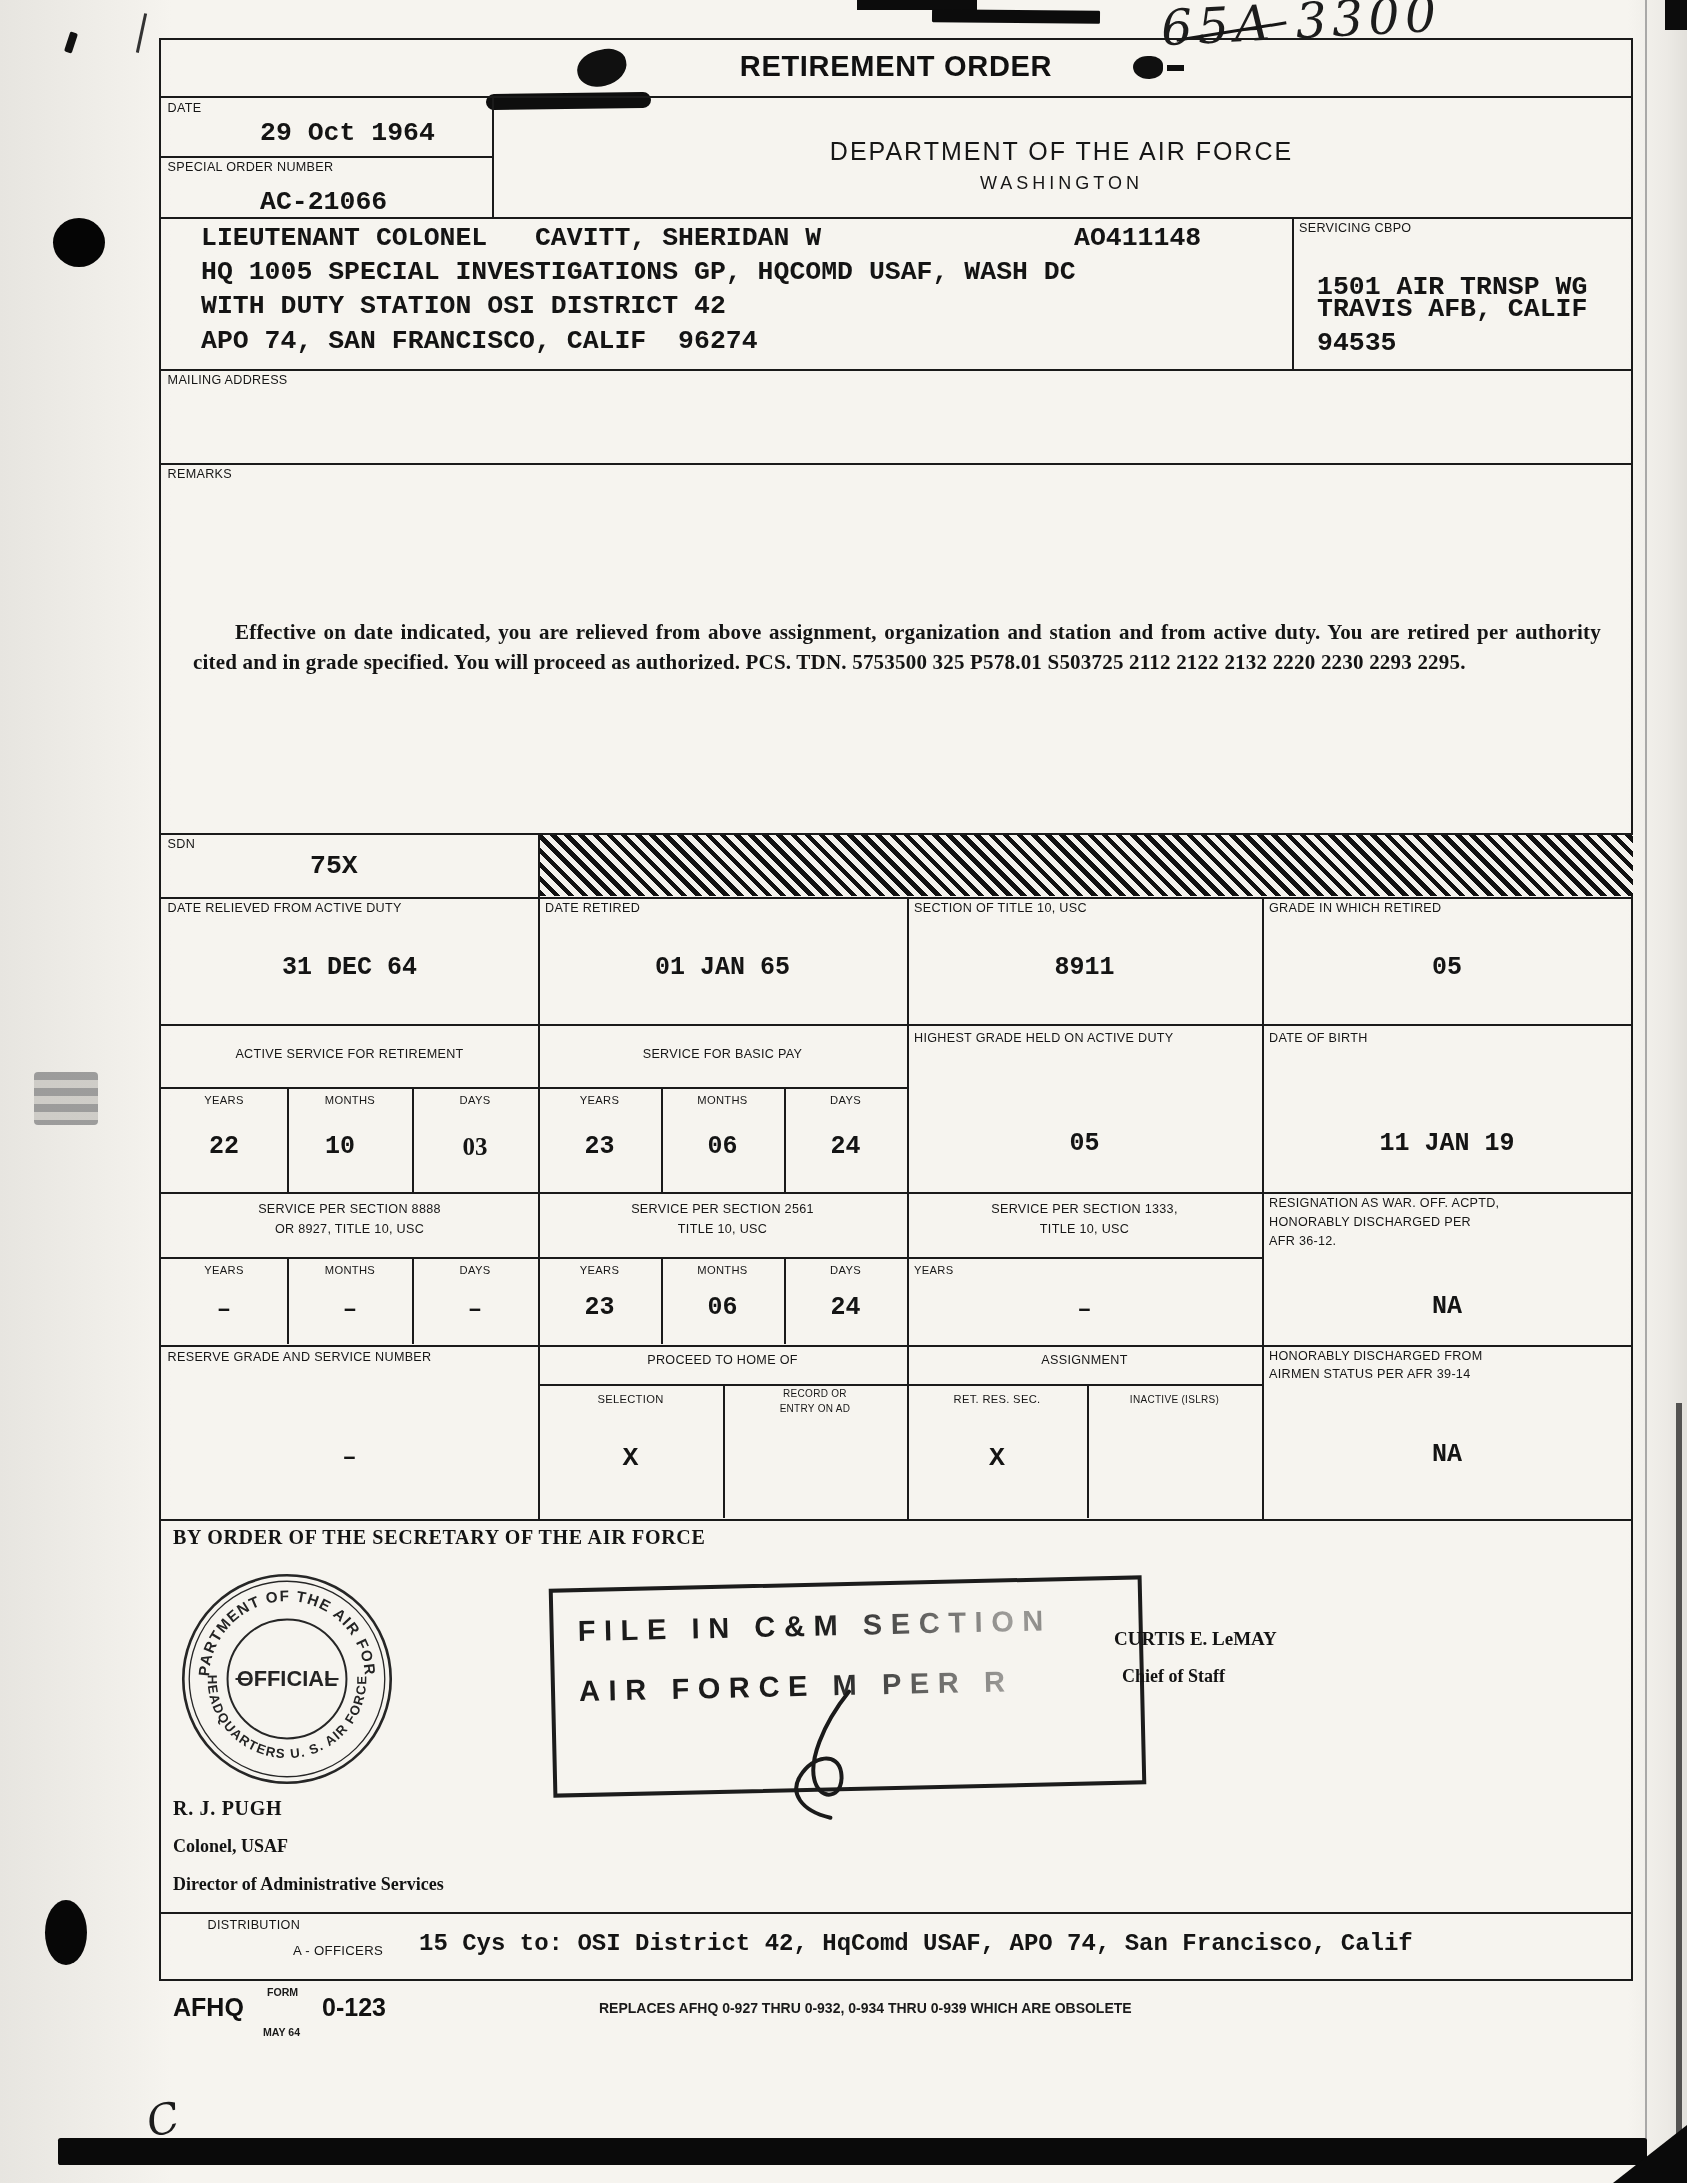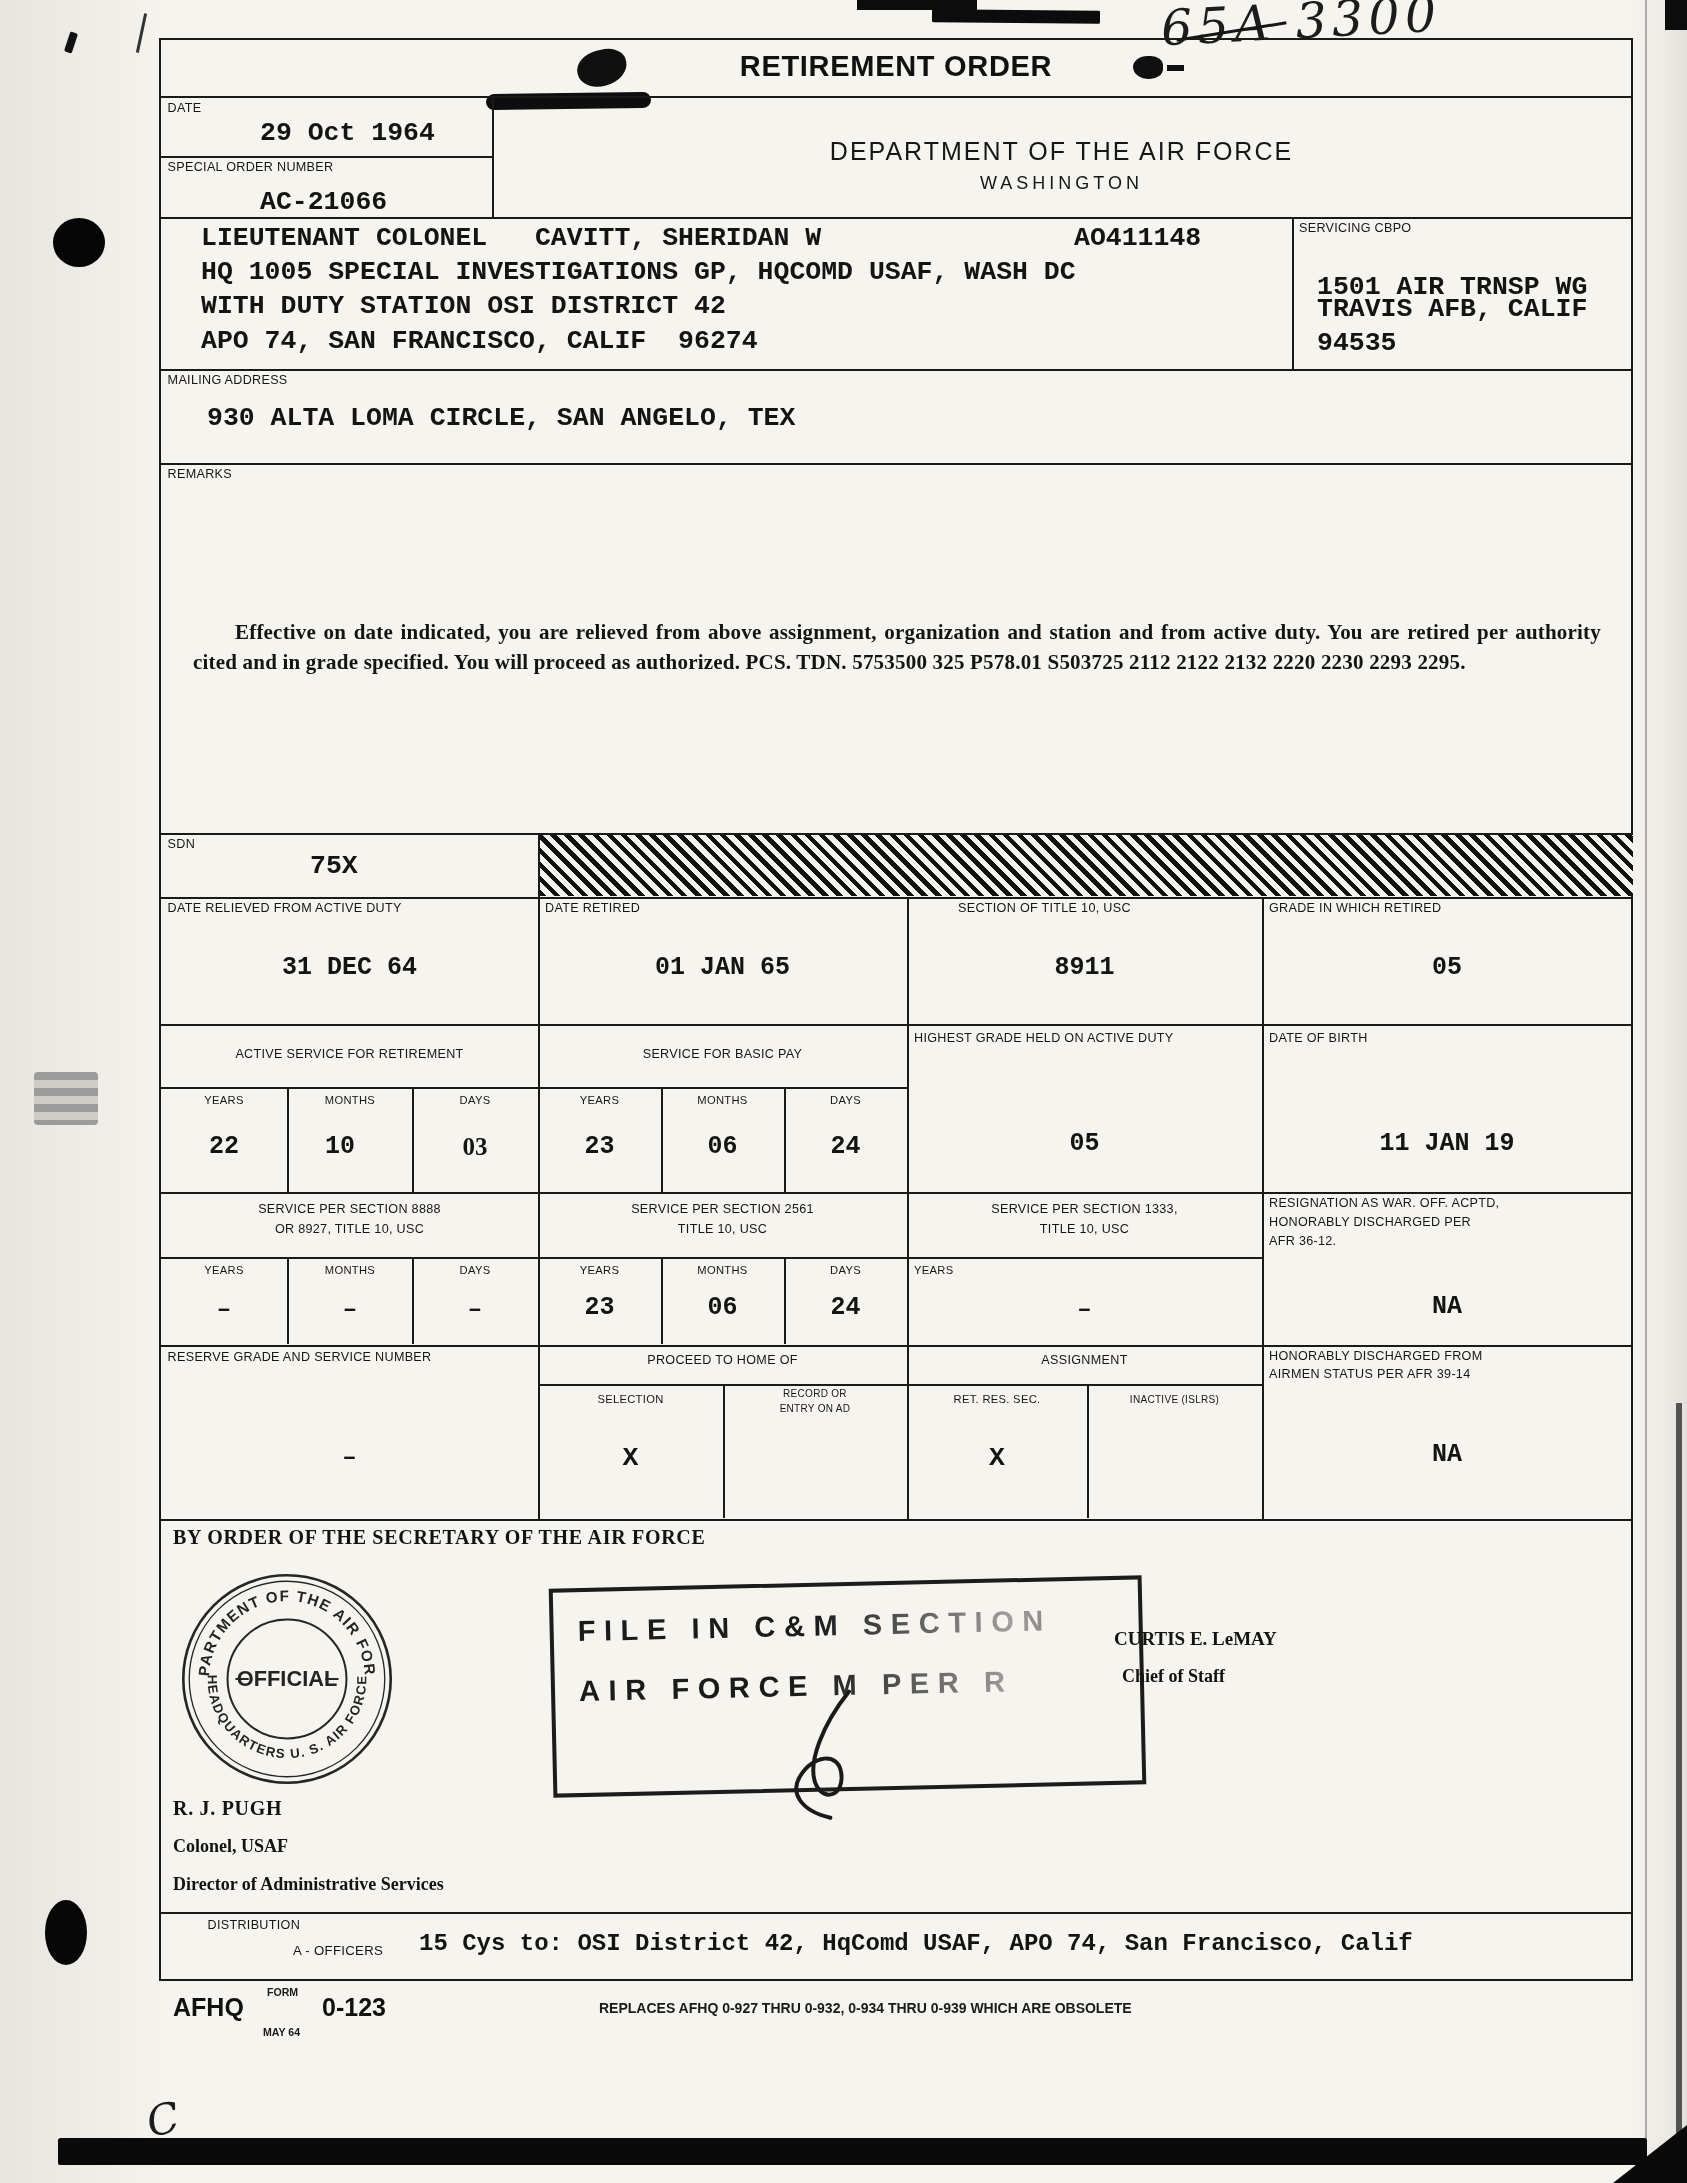--- a/index.html
+++ b/index.html
@@ -121,34 +121,33 @@
   <div class="typed" style="left:40px;top:217px;">HQ 1005 SPECIAL INVESTIGATIONS GP, HQCOMD USAF, WASH DC</div>
   <div class="typed" style="left:40px;top:251px;">WITH DUTY STATION OSI DISTRICT 42</div>
   <div class="typed" style="left:40px;top:286px;">APO 74, SAN FRANCISCO, CALIF  96274</div>
 
   <div class="lbl" style="left:1138px;top:181px;">SERVICING CBPO</div>
   <div class="typed" style="left:1156px;top:220px;margin-top:12px;">1501 AIR TRNSP WG</div>
   <div class="typed" style="left:1156px;top:254px;">TRAVIS AFB, CALIF</div>
   <div class="typed" style="left:1156px;top:288px;">94535</div>
 
   <div class="lbl" style="left:6.6px;top:333px;">MAILING ADDRESS</div>
-  <div class="typed" style="left:46px;top:363px;">930 ALTA LOMA CIRCLE, SAN ANGELO, TEX</div>
 
   <div class="lbl" style="left:6.6px;top:427px;">REMARKS</div>
   <div class="para">Effective on date indicated, you are relieved from above assignment, organization and station and from active duty.  You are retired per authority cited and in grade specified.  You will proceed as authorized.  PCS. TDN. 5753500 325 P578.01 S503725 2112 2122 2132 2220 2230 2293 2295.</div>
 
   <div class="lbl" style="left:6.6px;top:797px;">SDN</div>
   <div class="typed" style="left:149px;top:811px;">75X</div>
   <div class="hatch"></div>
 
   <div class="lbl" style="left:6.6px;top:861px;">DATE RELIEVED FROM ACTIVE DUTY</div>
   <div class="typed typed-sm ctr" style="left:0;width:377px;top:914px;">31 DEC 64</div>
   <div class="lbl" style="left:384px;top:861px;">DATE RETIRED</div>
   <div class="typed typed-sm ctr" style="left:377px;width:369px;top:914px;">01 JAN 65</div>
-  <div class="lbl" style="left:753px;top:861px;margin-left:44px;">SECTION OF TITLE 10, USC</div>
+  <div class="lbl" style="left:753px;top:861px;">SECTION OF TITLE 10, USC</div>
   <div class="typed typed-sm ctr" style="left:746px;width:355px;top:914px;">8911</div>
   <div class="lbl" style="left:1108px;top:861px;">GRADE IN WHICH RETIRED</div>
   <div class="typed typed-sm ctr" style="left:1101px;width:370px;top:914px;">05</div>
 
   <div class="lbl ctr" style="left:0;width:377px;top:1007px;">ACTIVE SERVICE FOR RETIREMENT</div>
   <div class="lbl lbl2 ctr" style="left:0;width:126px;top:1053px;">YEARS</div>
   <div class="lbl lbl2 ctr" style="left:126px;width:126px;top:1053px;">MONTHS</div>
   <div class="lbl lbl2 ctr" style="left:251px;width:126px;top:1053px;">DAYS</div>
   <div class="typed typed-sm ctr" style="left:0;width:126px;top:1093px;">22</div>
   <div class="typed typed-sm ctr" style="left:126px;width:106px;top:1093px;">10</div>

